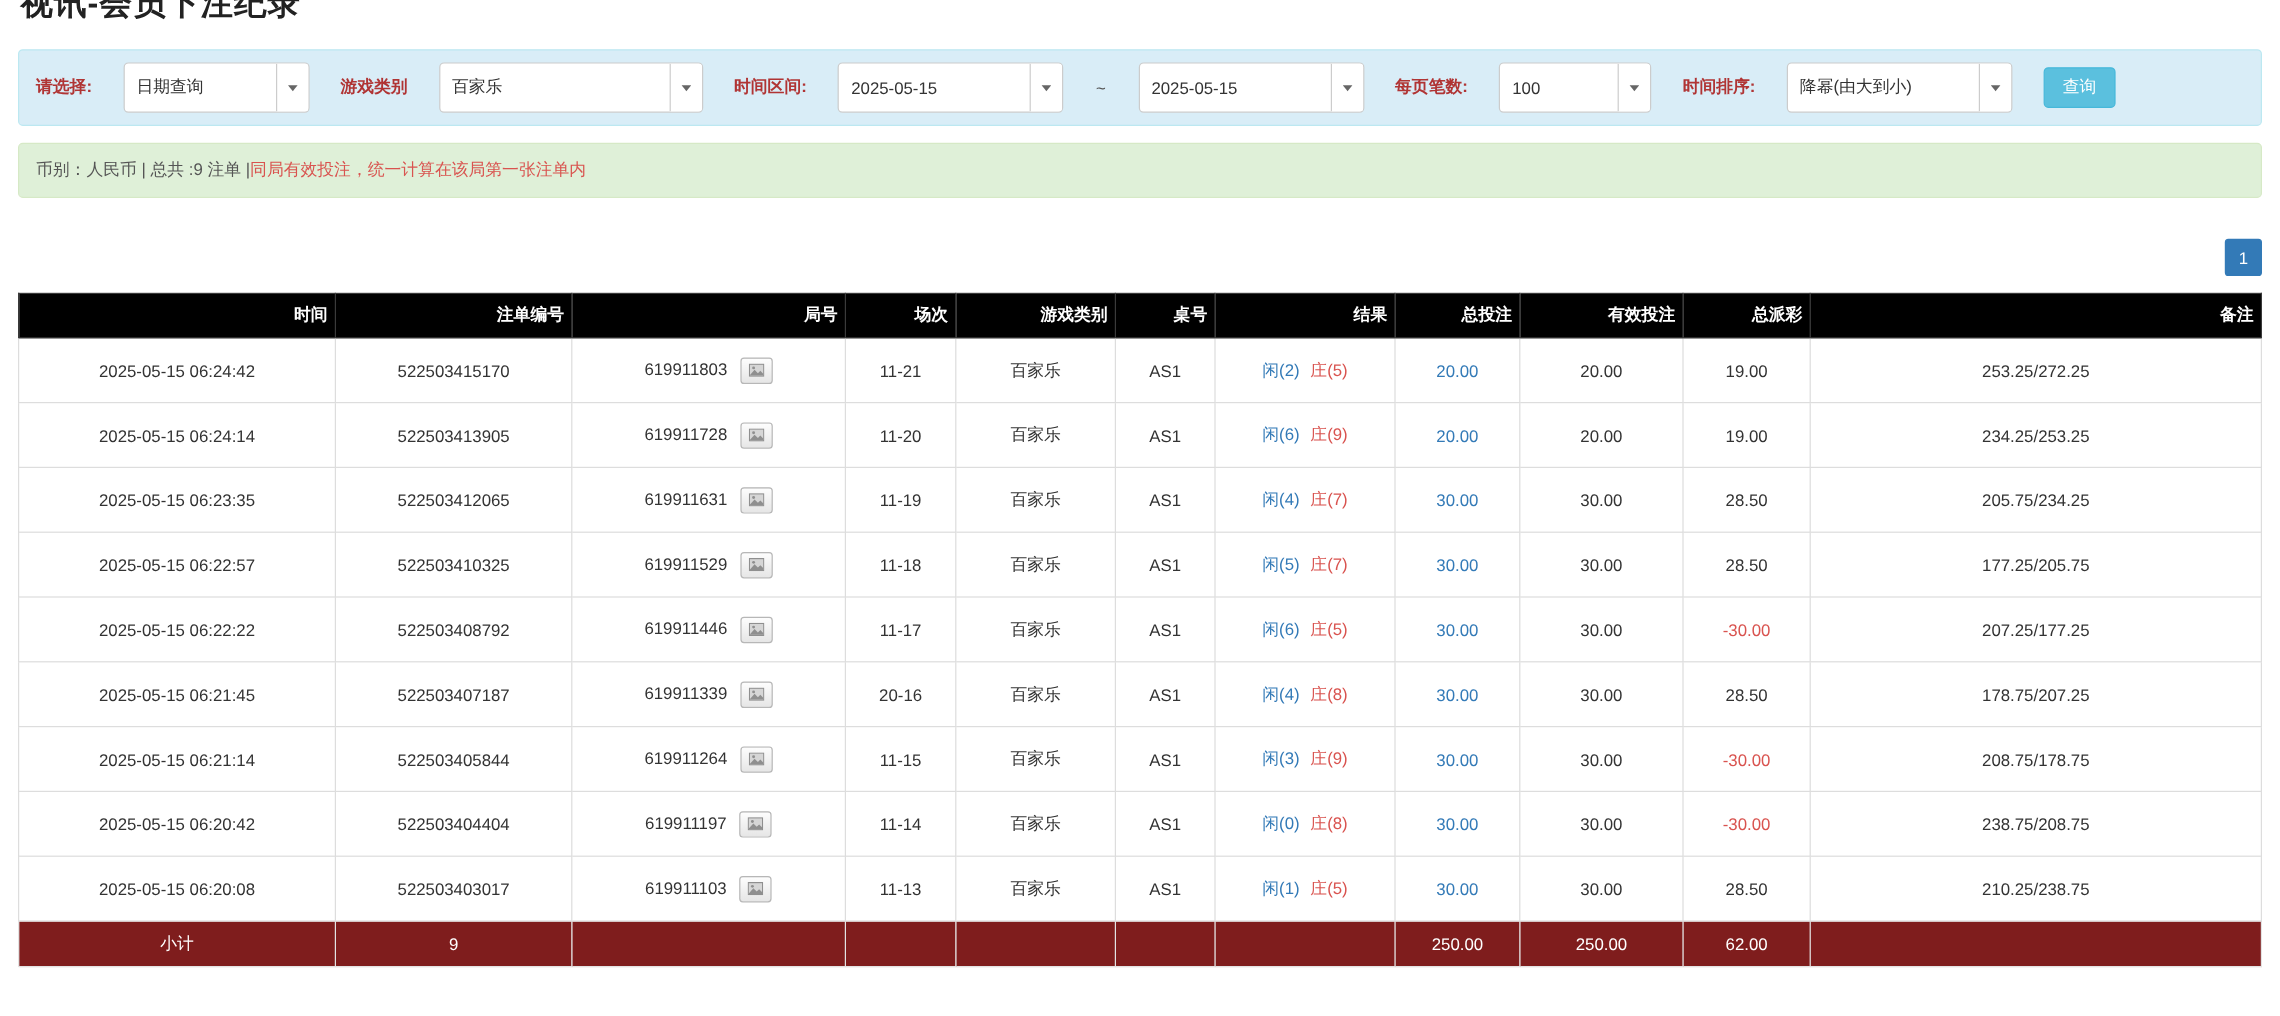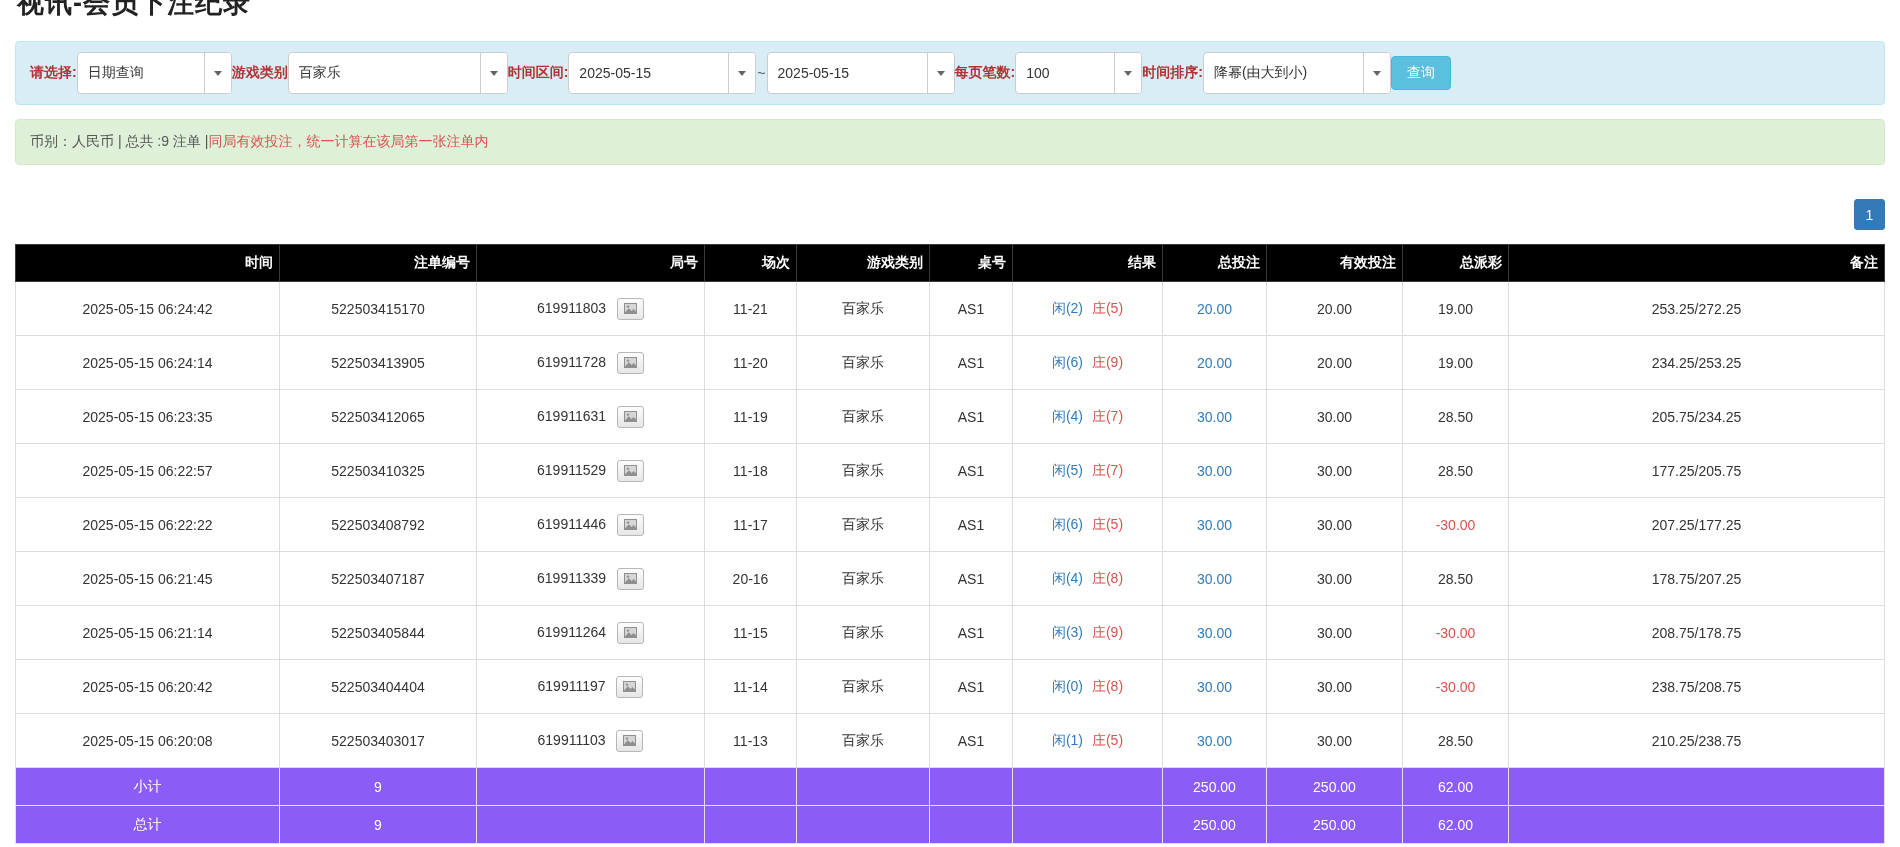--- a/index.html
+++ b/index.html
@@ -19,21 +19,21 @@
     color: #222;
     letter-spacing: 1px;
     margin: -15px 0 0 2px;
     white-space: nowrap;
   }
 
   
   .filter-bar {
     display: flex;
     align-items: center;
-    gap: 0;
+    gap: 26px;
     background: #d9edf7;
     border: 1px solid #bce8f1;
     border-radius: 4px;
     padding: 10px 14px;
     margin-top: 20px;
   }
   .filter-label {
     color: #b03434;
     font-weight: 700;
     font-size: 14px;
@@ -150,21 +150,21 @@
     text-align: center;
     vertical-align: middle;
     height: 54px;
     padding: 0 6px;
     font-size: 14px;
     color: #333;
     overflow: hidden;
     white-space: nowrap;
   }
   tfoot td {
-    background: #8b5cf6;
+    background: #7f1d1d;
     color: #fff;
     border: 1px solid #e3e3e3;
     text-align: center;
     height: 38px;
     font-size: 14px;
     padding: 0 6px;
   }
   .res-player { color: #337ab7; }
   .res-banker { color: #d9534f; margin-left: 5px; }
   .bet-link { color: #337ab7; text-decoration: none; cursor: pointer; }
@@ -557,29 +557,16 @@
         <td></td>
         <td></td>
         <td></td>
         <td></td>
         <td></td>
         <td>250.00</td>
         <td>250.00</td>
         <td>62.00</td>
         <td></td>
       </tr>
-      <tr>
-        <td>总计</td>
-        <td>9</td>
-        <td></td>
-        <td></td>
-        <td></td>
-        <td></td>
-        <td></td>
-        <td>250.00</td>
-        <td>250.00</td>
-        <td>62.00</td>
-        <td></td>
-      </tr>
     </tfoot>
   </table>
 
 </div>
 
 </body></html>

